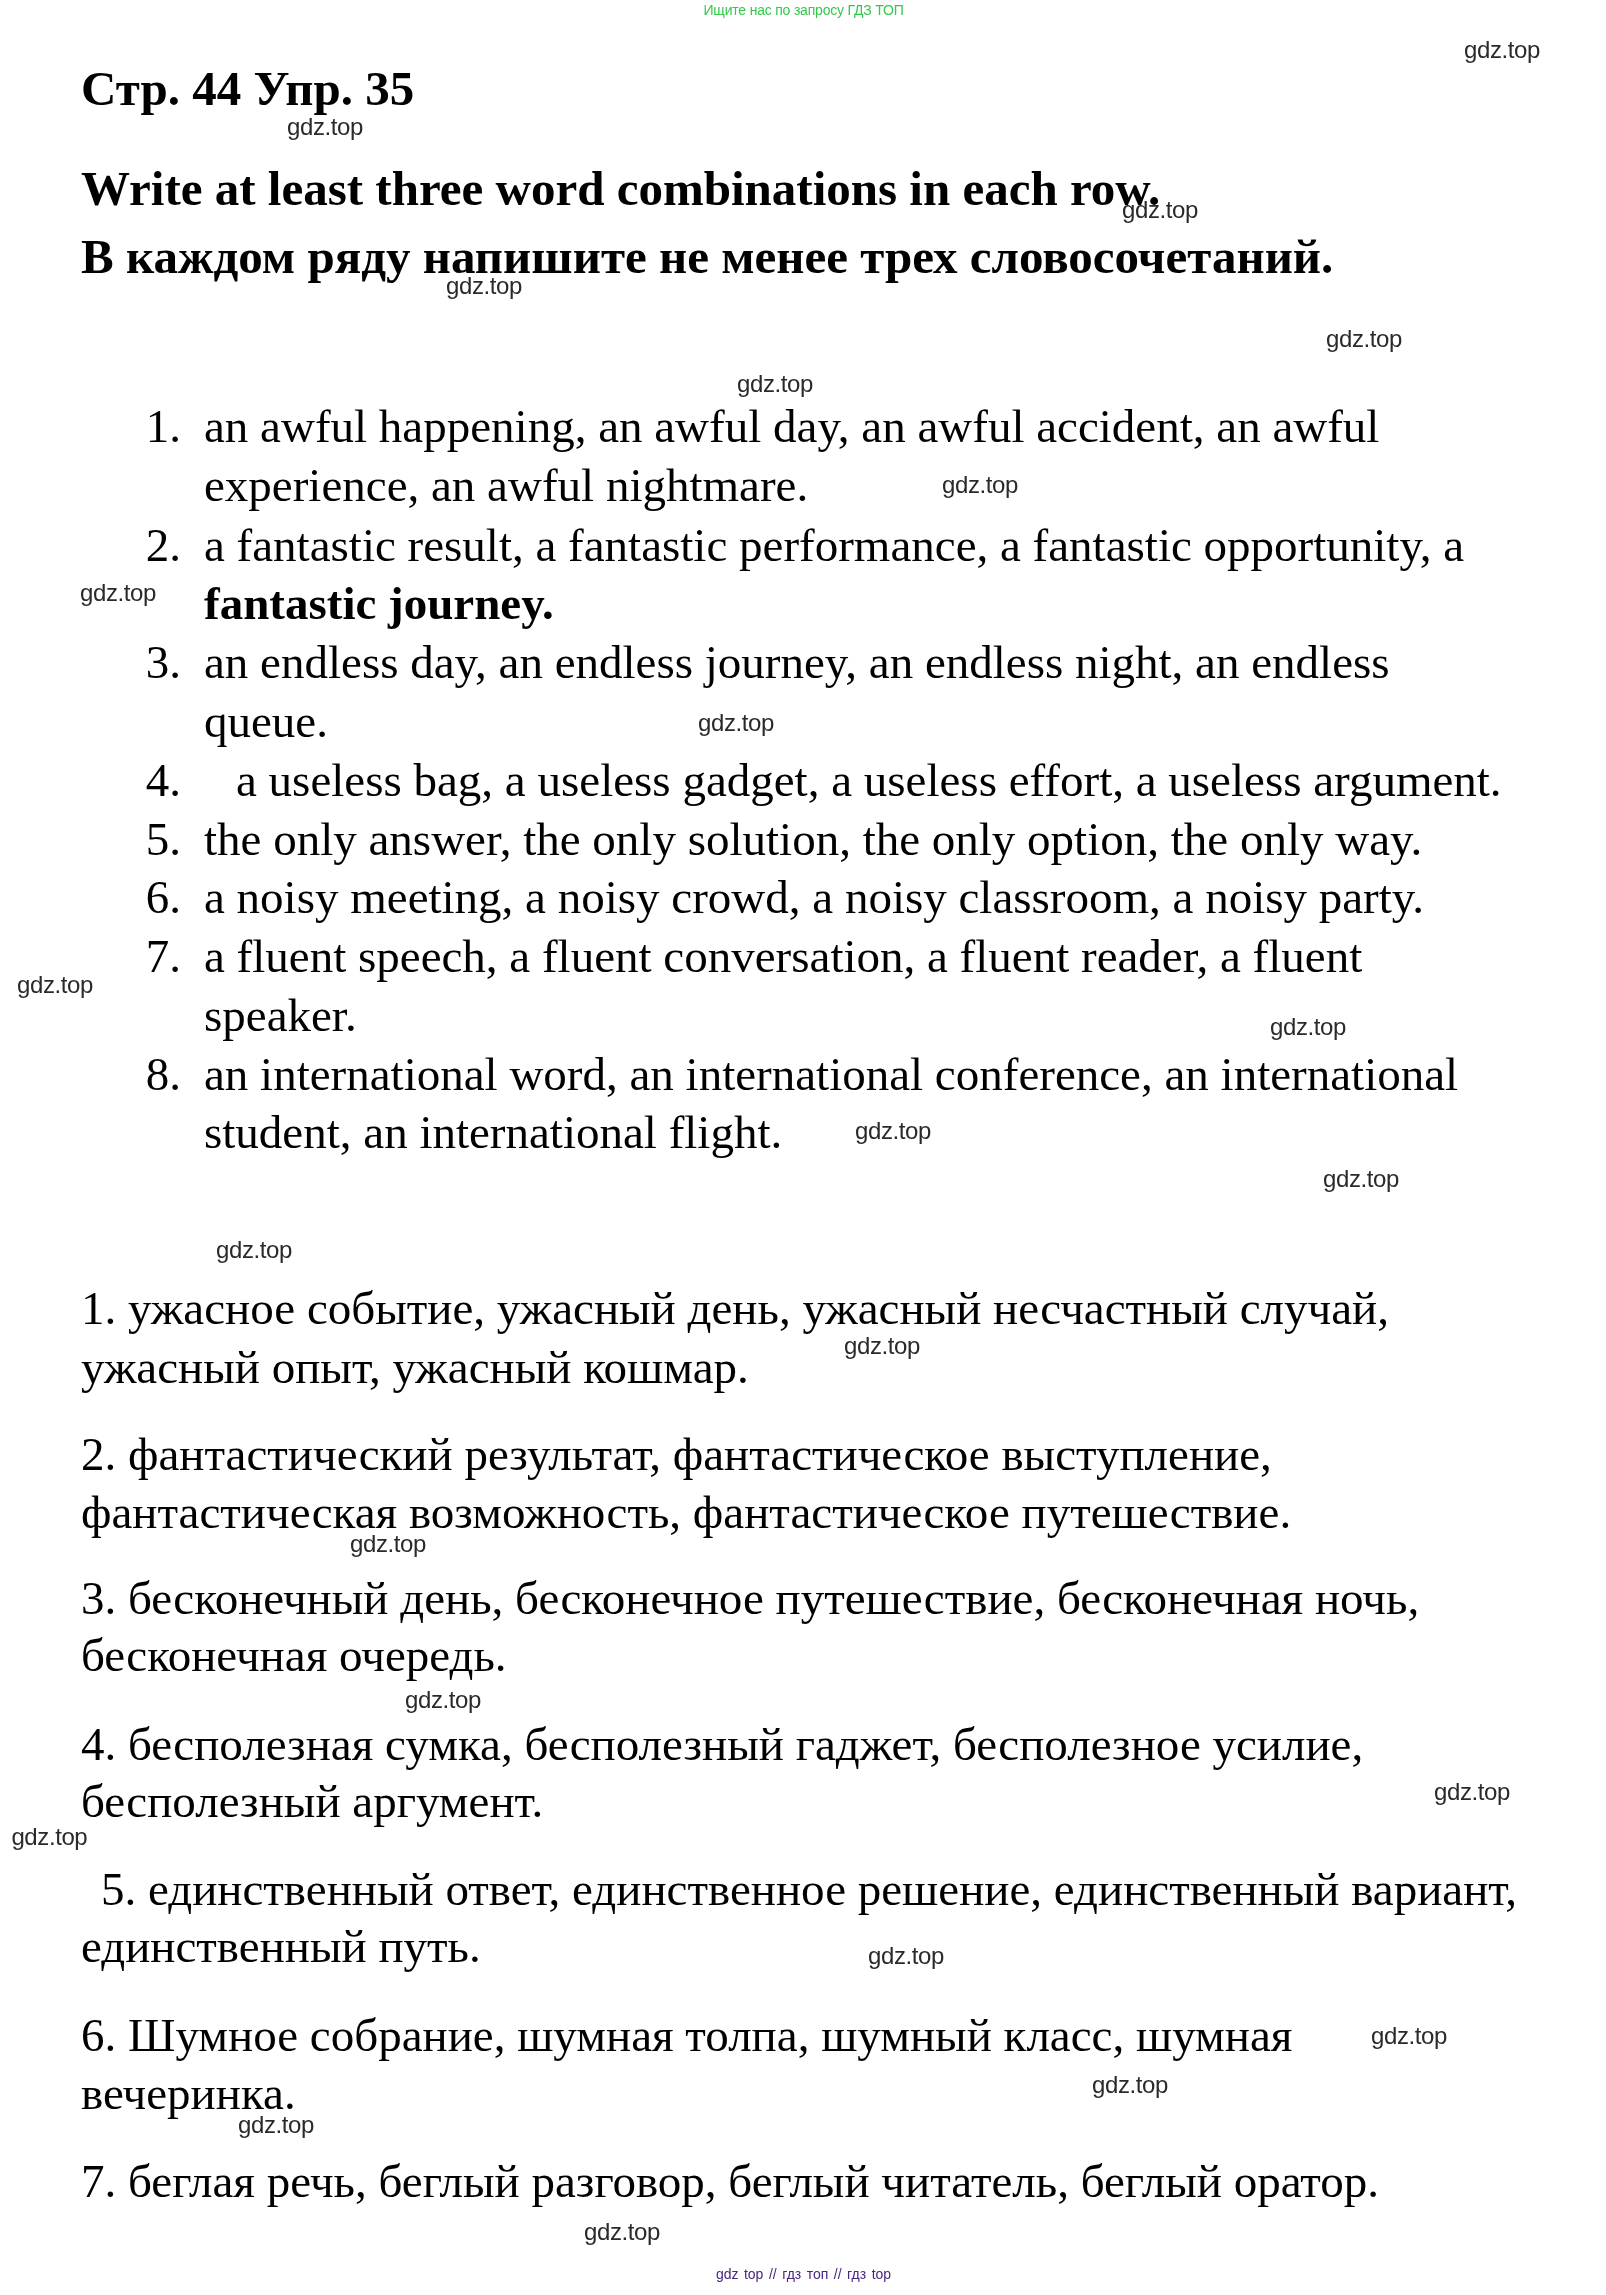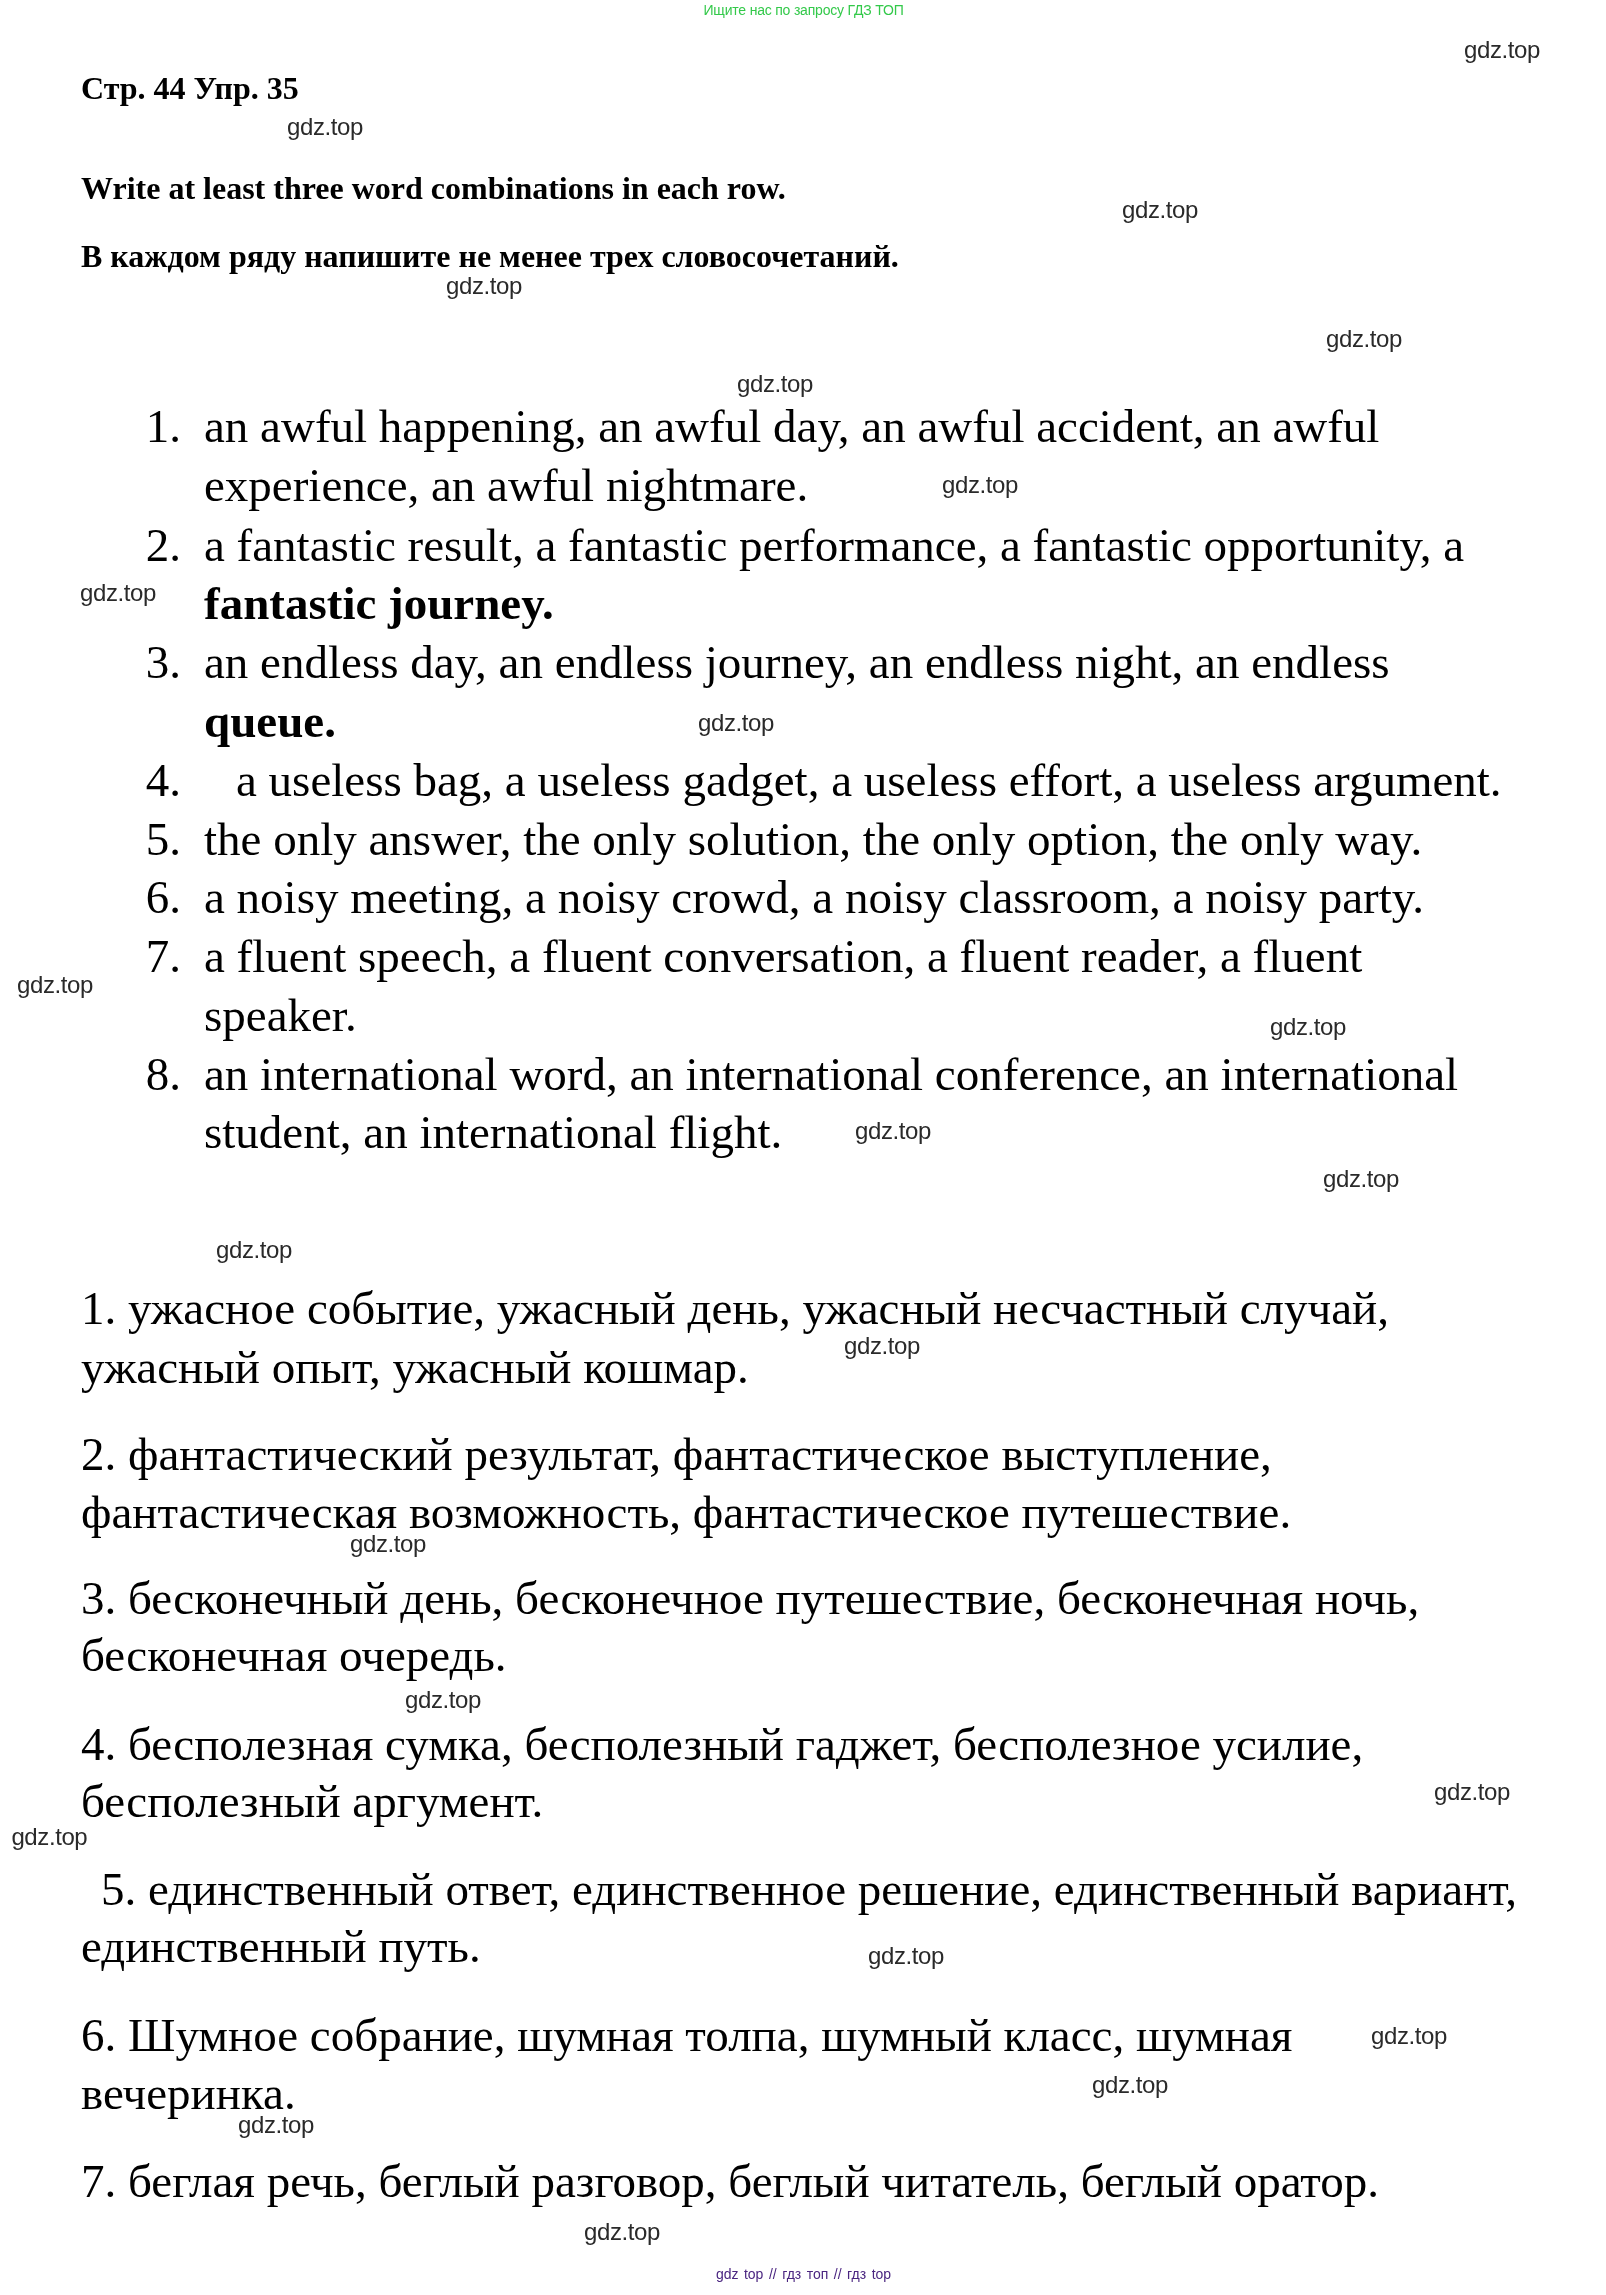--- a/index.html
+++ b/index.html
@@ -10,21 +10,21 @@
     font-family: "Liberation Sans", sans-serif; font-size: 14px; color: #33c94a;
     letter-spacing: -0.2px;
   }
   .footer {
     position: absolute; left: 0; top: 2266px; width: 1607px; text-align: center;
     font-family: "Liberation Sans", sans-serif; font-size: 14px; color: #4a2580;
     word-spacing: 1.6px;
   }
   .heading {
     position: absolute; left: 81px; margin: 0;
-    font-family: "Liberation Serif", serif; font-weight: bold; font-size: 32px;
+    font-family: "Liberation Serif", serif; font-weight: bold; font-size: 49px;
     line-height: 47px; color: #000; white-space: nowrap;
   }
   .line {
     position: absolute; font-family: "Liberation Serif", serif; font-size: 47px;
     line-height: 47px; color: #000; white-space: nowrap;
   }
   .num {
     position: absolute; left: 122px; width: 59px; text-align: right;
     font-family: "Liberation Serif", serif; font-size: 47px; line-height: 47px; color: #000;
   }
@@ -51,21 +51,21 @@
       <span class="line" style="left:204px;top:462px;">experience, an awful nightmare.</span>
     </div>
     <div>
       <span class="num" style="top:522px;">2.</span>
       <span class="line" style="left:204px;top:522px;">a fantastic result, a fantastic performance, a fantastic opportunity, a</span>
       <span class="line" style="left:204px;top:580px;font-weight:bold;">fantastic journey.</span>
     </div>
     <div>
       <span class="num" style="top:639px;">3.</span>
       <span class="line" style="left:204px;top:639px;">an endless day, an endless journey, an endless night, an endless</span>
-      <span class="line" style="left:204px;top:698px;font-weight:bold;">queue.</span>
+      <span class="line" style="left:204px;top:698px;">queue.</span>
     </div>
     <div>
       <span class="num" style="top:757px;">4.</span>
       <span class="line" style="left:204px;top:757px;margin-left:32px;">a useless bag, a useless gadget, a useless effort, a useless argument.</span>
     </div>
     <div>
       <span class="num" style="top:816px;">5.</span>
       <span class="line" style="left:204px;top:816px;">the only answer, the only solution, the only option, the only way.</span>
     </div>
     <div>

